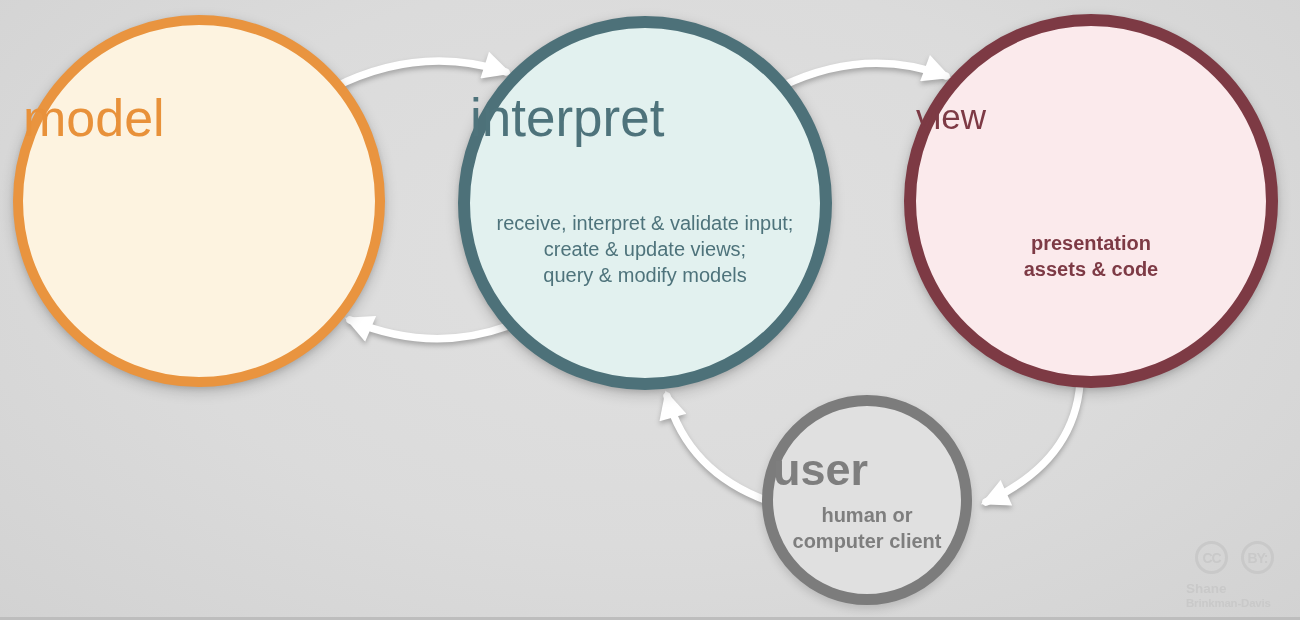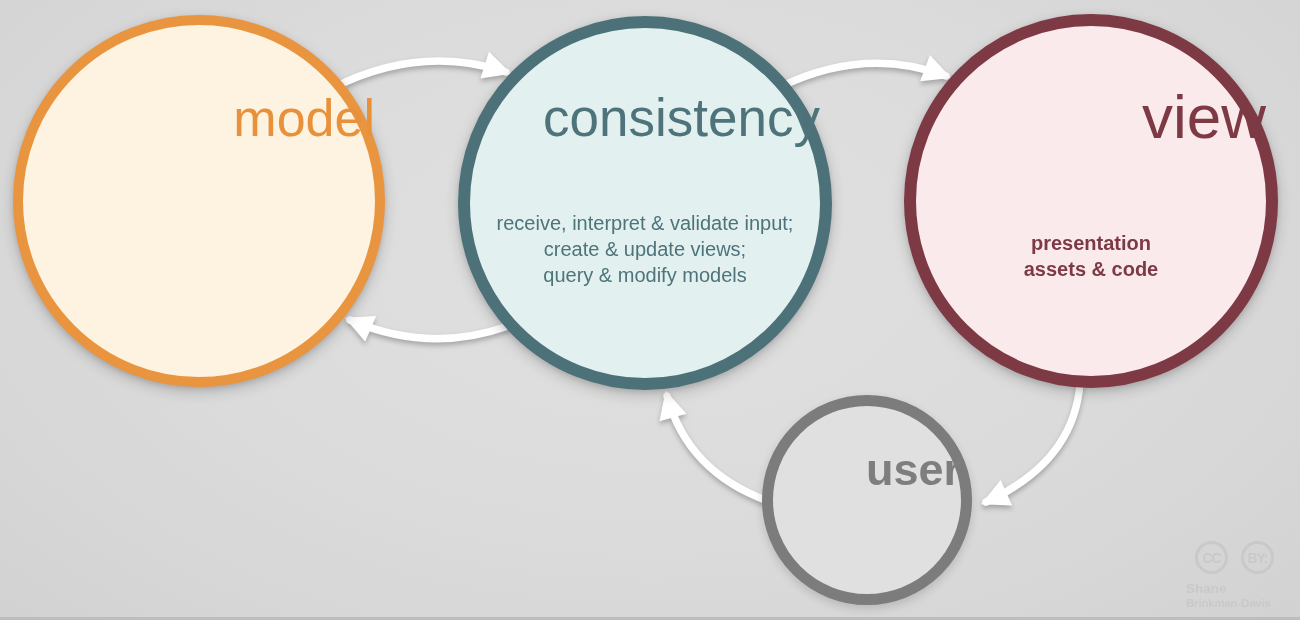--- a/index.html
+++ b/index.html
@@ -29,21 +29,21 @@
   }
   .arrows-layer path.shaft{
     fill:none; stroke:var(--arrow); stroke-width:7.5; stroke-linecap:round;
   }
   .arrows-layer .head{ fill:var(--arrow); }
   .circle{
     position:absolute; border-radius:50%; box-sizing:border-box; z-index:2;
     box-shadow:0 5px 14px rgba(0,0,0,0.18), 0 2px 5px rgba(0,0,0,0.10);
   }
   .circle .title{
-    position:absolute; width:100%; text-align:right; white-space:pre-line;
+    position:absolute; width:100%; text-align:left; white-space:pre-line;
   }
   .circle .subtitle{
     position:absolute; width:100%; text-align:center; white-space:pre-line;
     font-size:20px;
   }
   .circle-model{
     left:13px; top:15px; width:372px; height:372px;
     background:var(--model-fill); border:10px solid var(--model-border); color:var(--model-text);
   }
   .circle-model .title{ top:67px; font-size:52px; line-height:52px; }
@@ -51,21 +51,21 @@
   .circle-controller{
     left:458px; top:16px; width:374px; height:374px;
     background:var(--controller-fill); border:12px solid var(--controller-border); color:var(--controller-text);
   }
   .circle-controller .title{ top:63px; font-size:53px; line-height:54px; }
   .circle-controller .subtitle{ top:182px; line-height:26px; }
   .circle-view{
     left:904px; top:14px; width:374px; height:374px;
     background:var(--view-fill); border:12px solid var(--view-border); color:var(--view-text);
   }
-  .circle-view .title{ top:64px; font-size:62px; line-height:54px; }
+  .circle-view .title{ top:64px; font-size:35px; line-height:54px; }
   .circle-view .subtitle{ top:204px; line-height:26px;font-weight:bold; }
   .circle-user{
     left:762px; top:395px; width:210px; height:210px;
     background:var(--user-fill); border:11px solid var(--user-border); color:var(--user-text);
     box-shadow:0 4px 10px rgba(0,0,0,0.15);
     font-weight:bold;
   }
   .circle-user .title{ top:41px; font-size:45px; line-height:46px; }
   .circle-user .subtitle{ top:96px; line-height:26px; }
   .attribution{
@@ -101,34 +101,36 @@
       <path class="shaft" d="M 1080 383 Q 1074 462 986 502" marker-end="url(#ah)"></path>
       <path class="shaft" d="M 768 501 Q 688 472 667 396" marker-end="url(#ah)"></path>
     </g>
   </svg>
 
   <div class="circle circle-model">
     <div class="title">model</div>
   </div>
 
   <div class="circle circle-controller">
-    <div class="title">consistency</div>
+    <div class="title">interpret</div>
     <div class="subtitle">receive, interpret &amp; validate input;
 create &amp; update views;
 query &amp; modify models</div>
   </div>
 
   <div class="circle circle-view">
     <div class="title">view</div>
     <div class="subtitle">presentation
 assets &amp; code</div>
   </div>
 
   <div class="circle circle-user">
     <div class="title">user</div>
+    <div class="subtitle">human or
+computer client</div>
   </div>
 
   <div class="attribution">
     <div class="badges">
       <div class="badge">CC</div>
       <div class="badge">BY:</div>
     </div>
     <div class="author">
       <div class="line1">Shane</div>
       <div class="line2">Brinkman-Davis</div>

